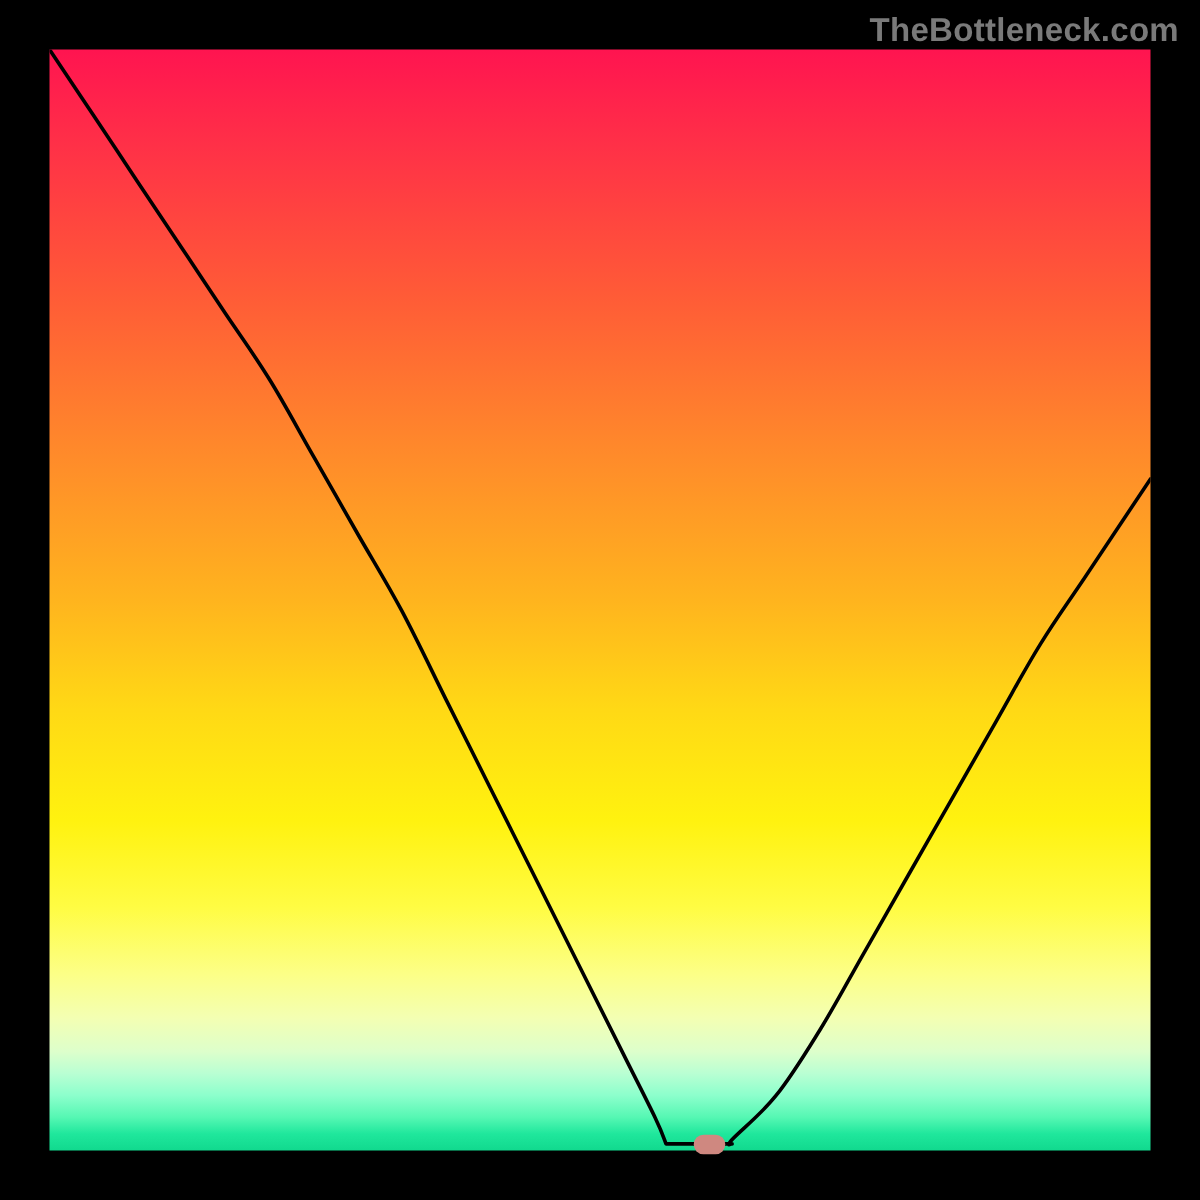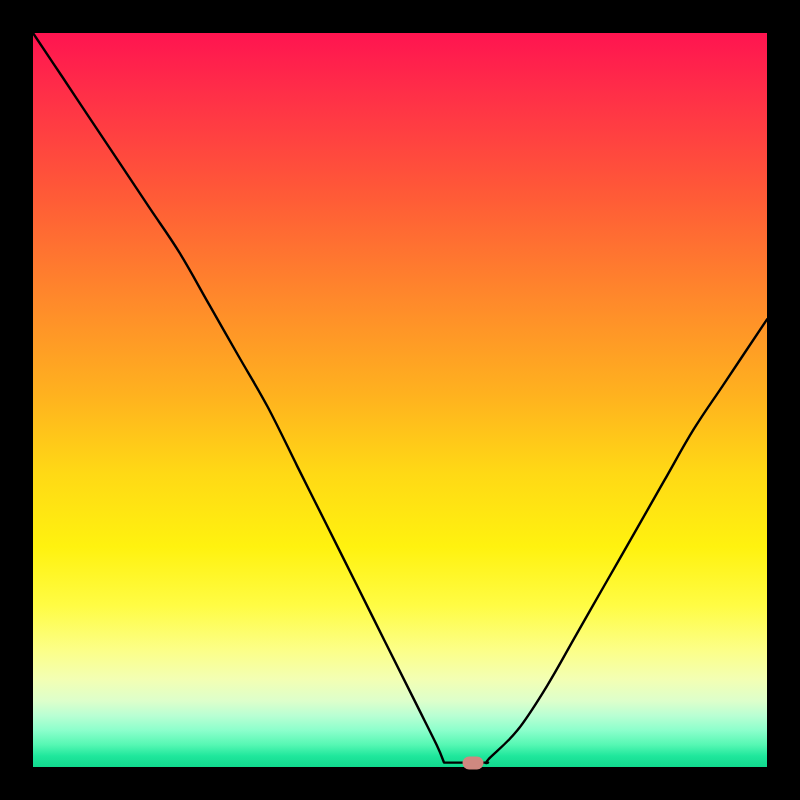--- a/index.html
+++ b/index.html
@@ -67,20 +67,21 @@
     width: 21px;
     height: 13px;
     border-radius: 6.5px;
     background: #cf8880;
     transform: translate(-50%, -50%);
   }
 </style>
 </head>
 <body>
 <div class="frame">
+  <div class="watermark">TheBottleneck.com</div>
   <div class="plot">
     <div class="gradient"></div>
     <svg class="curve" viewBox="0 0 734 734" preserveAspectRatio="none">
       <path id="valley-path" fill="none" stroke="#000" stroke-width="2.4" stroke-linecap="round" stroke-linejoin="round" d="M 0.0 0.0 C 5.3 7.9, 18.8 28.2, 29.4 44.0 C 39.9 59.9, 48.2 72.2, 58.7 88.1 C 69.3 103.9, 77.5 116.3, 88.1 132.1 C 98.6 148.0, 106.9 160.3, 117.4 176.2 C 128.0 192.0, 136.2 203.0, 146.8 220.2 C 157.4 237.4, 165.6 253.1, 176.2 271.6 C 186.7 290.1, 195.0 304.5, 205.5 323.0 C 216.1 341.5, 224.3 354.5, 234.9 374.3 C 245.4 394.2, 253.7 411.9, 264.2 433.1 C 274.8 454.2, 283.0 470.6, 293.6 491.8 C 304.2 512.9, 312.4 529.4, 323.0 550.5 C 333.5 571.6, 341.8 588.1, 352.3 609.2 C 362.9 630.4, 372.4 649.4, 381.7 667.9 C 390.9 686.4, 398.4 700.9, 403.7 712.0 C 409.0 723.1, 409.7 726.4, 411.0 729.6 L 455.1 729.6 C 455.1 729.1, 449.8 732.5, 455.1 726.7 C 460.4 720.8, 473.9 710.5, 484.4 697.3 C 495.0 684.1, 503.2 670.4, 513.8 653.3 C 524.4 636.1, 532.6 620.4, 543.2 601.9 C 553.7 583.4, 562.0 569.0, 572.5 550.5 C 583.1 532.0, 591.3 517.6, 601.9 499.1 C 612.4 480.6, 620.7 466.2, 631.2 447.7 C 641.8 429.2, 650.0 413.5, 660.6 396.4 C 671.2 379.2, 676.7 372.1, 690.0 352.3 C 703.2 332.5, 726.1 298.2, 734.0 286.3"></path>
     </svg>
     <div class="marker" id="min-marker" style="left: 440.4px; top: 730.33px;"></div>
   </div>
 </div>
 
 </body></html>

